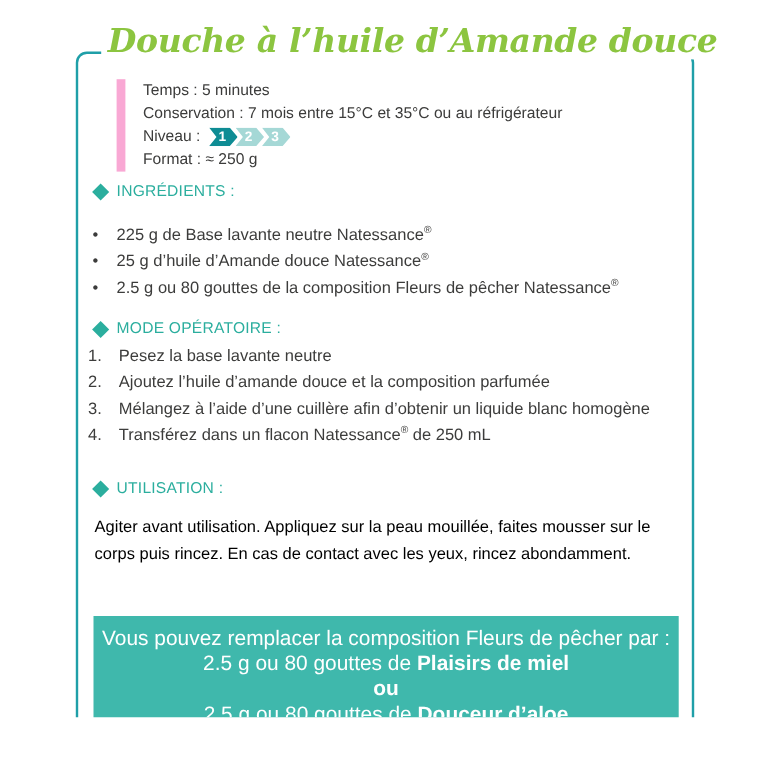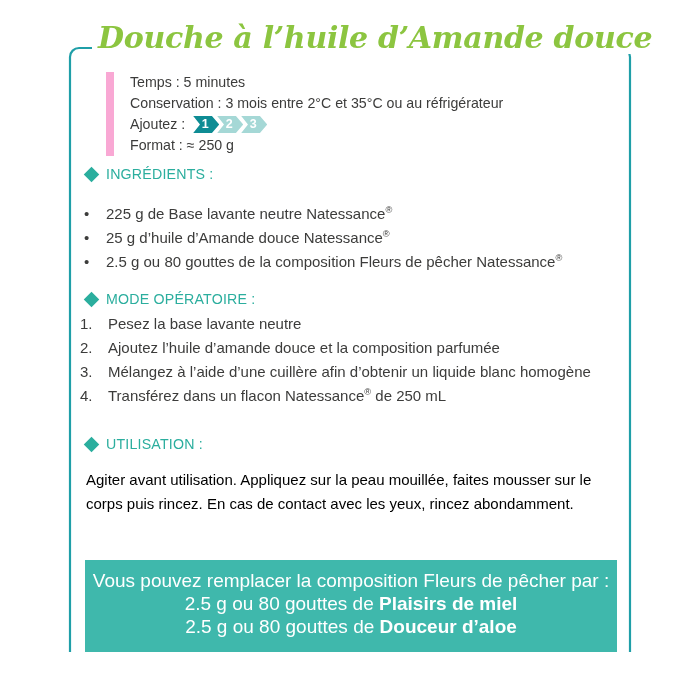--- a/index.html
+++ b/index.html
@@ -175,24 +175,24 @@
     <path d="M 92 48 L 79 48 A 9 9 0 0 0 70 57 L 70 663 A 9 9 0 0 0 79 672 L 621 672 A 9 9 0 0 0 630 663 L 630 57 A 9 9 0 0 0 621 48 L 586 48" fill="none" stroke="#1F9FA8" stroke-width="2.2" stroke-linecap="round"></path>
   </svg>
 
   <div id="title">Douche à l’huile d’Amande douce</div>
 
   <div id="meta">
     <div class="meta-row">
       <span>Temps : 5 minutes</span>
     </div>
     <div class="meta-row">
-      <span>Conservation : 3 mois entre 2°C et 35°C ou au réfrigérateur</span>
-    </div>
-    <div class="meta-row">
-      <span class="meta-label">Ajoutez :</span>
+      <span>Conservation : 7 mois entre 15°C et 35°C ou au réfrigérateur</span>
+    </div>
+    <div class="meta-row">
+      <span class="meta-label">Niveau :</span>
       <span class="levels">
         <span class="chev on">
             <span>1</span>
           </span>
         <span class="chev off">
             <span>2</span>
           </span>
         <span class="chev off">
             <span>3</span>
           </span>
@@ -253,17 +253,20 @@
   </div>
 
   <div id="usage-text">Agiter avant utilisation. Appliquez sur la peau mouillée,  faites mousser sur le corps puis rincez. En cas de contact avec les yeux, rincez abondamment.</div>
 
   <div id="footer-box">
     <div class="f-line">Vous pouvez remplacer la composition Fleurs de pêcher par :</div>
     <div class="f-line">
       <span>2.5 g ou 80 gouttes de </span><b>Plaisirs de miel</b>
     </div>
     <div class="f-line">
+      <b>ou</b>
+    </div>
+    <div class="f-line">
       <span>2.5 g ou 80 gouttes de </span><b>Douceur d’aloe</b>
     </div>
   </div>
 
 </div>
 
 </body></html>

